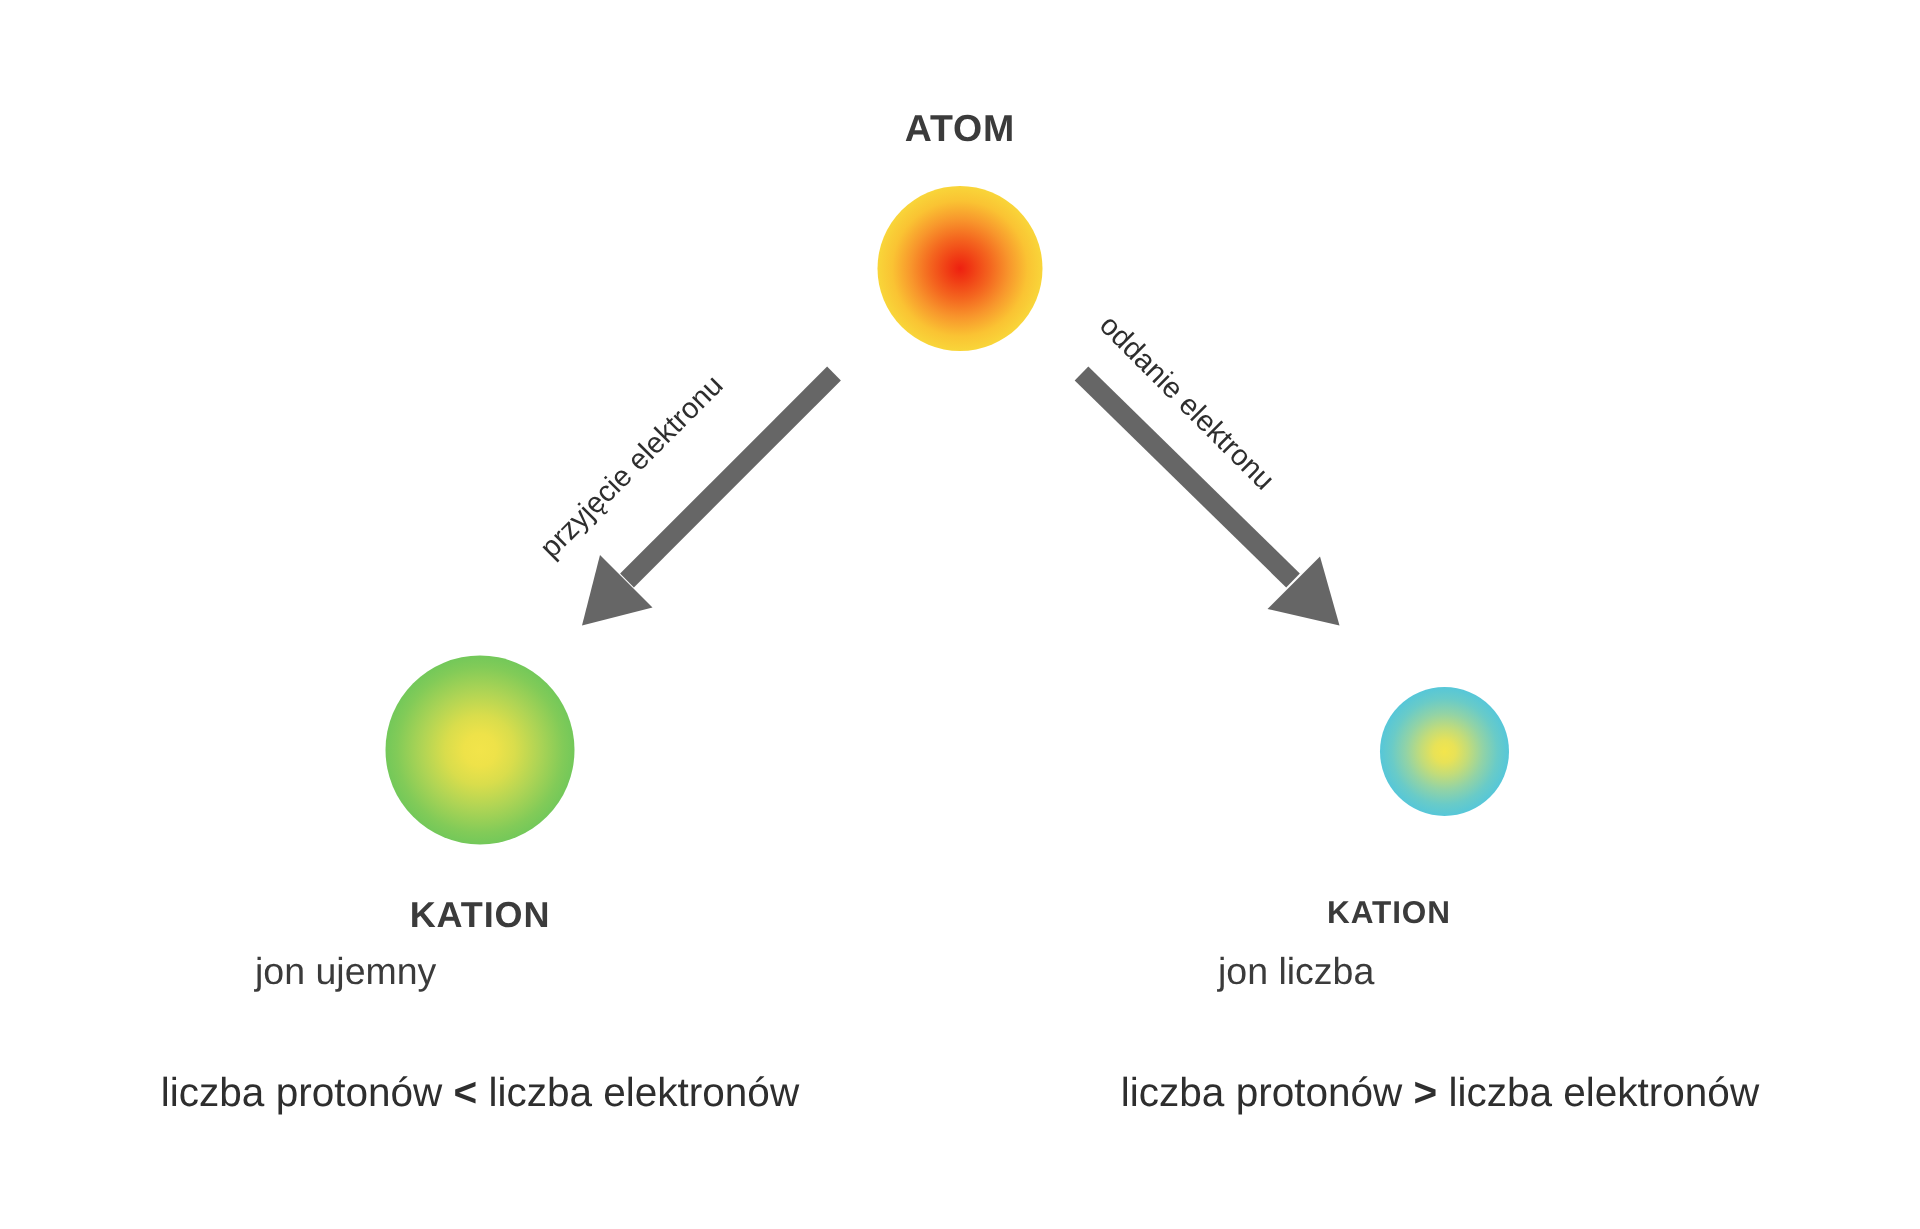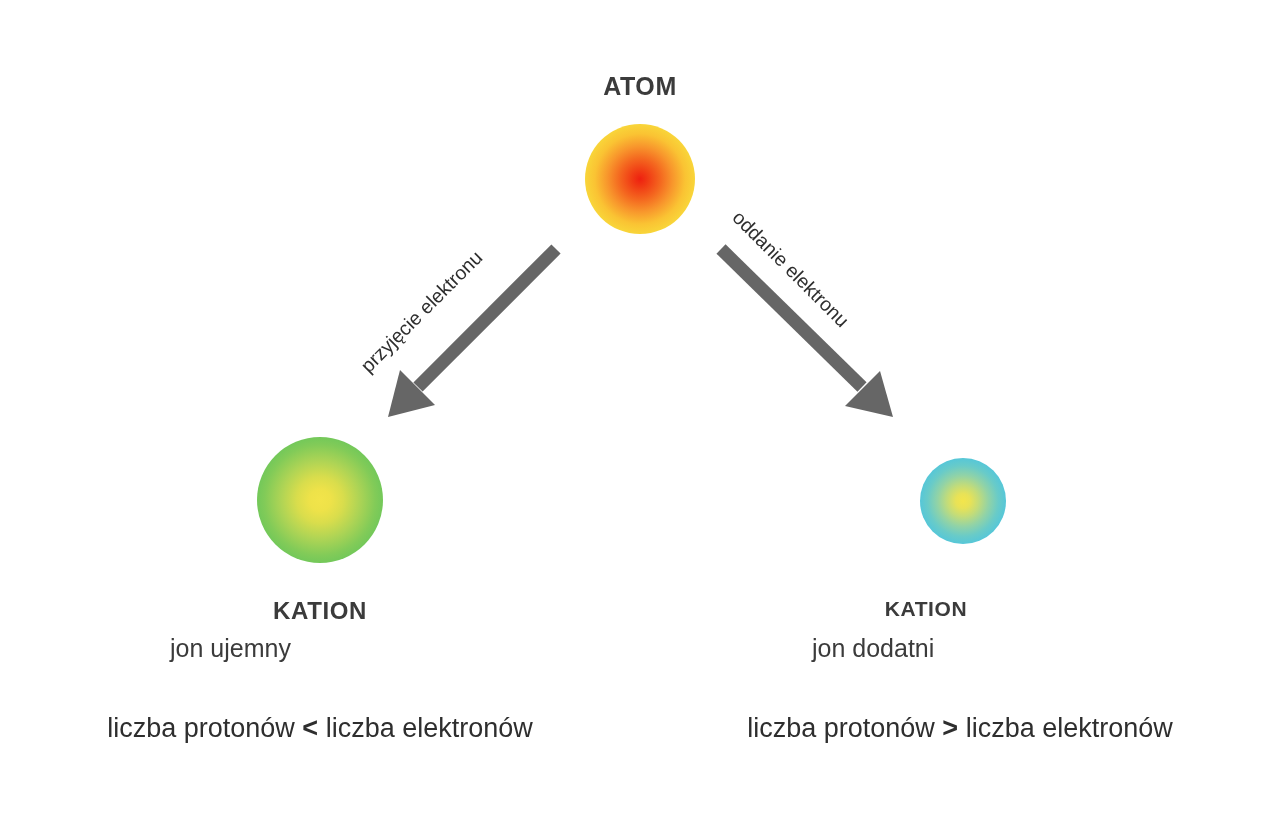--- a/index.html
+++ b/index.html
@@ -192,19 +192,19 @@
   <div id="label-left" class="arrow-label">przyjęcie elektronu</div>
 
   <div id="label-right" class="arrow-label">oddanie elektronu</div>
 
   <div id="anion-sphere" class="sphere"></div>
   <div id="anion-title" class="title-bold">KATION</div>
   <div id="anion-sub" class="subtitle">jon ujemny</div>
 
   <div id="kation-sphere" class="sphere"></div>
   <div id="kation-title" class="title-bold">KATION</div>
-  <div id="kation-sub" class="subtitle">jon dodatni</div>
+  <div id="kation-sub" class="subtitle">jon liczba</div>
 
   <div id="relation-left" class="relation"><span>liczba protonów</span> <span class="op">&lt;</span> <span>liczba elektronów</span></div>
 
   <div id="relation-right" class="relation"><span>liczba protonów</span> <span class="op">&gt;</span> <span>liczba elektronów</span></div>
 
 </div>
 
 </body></html>

